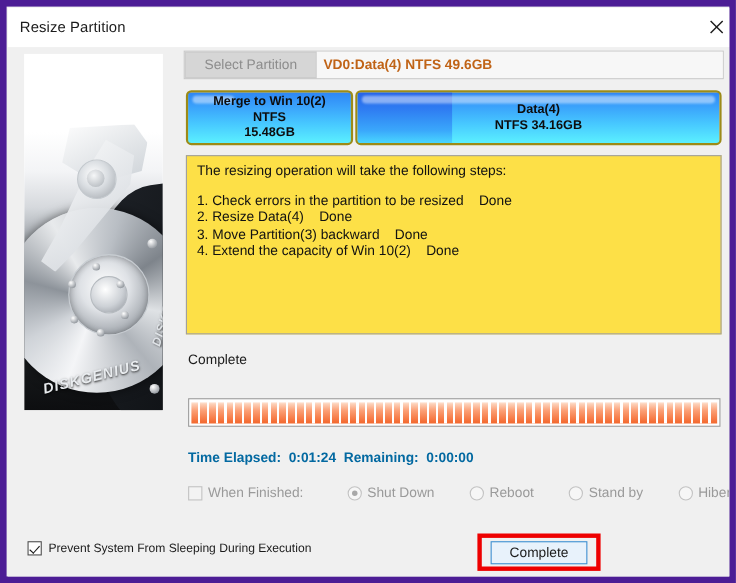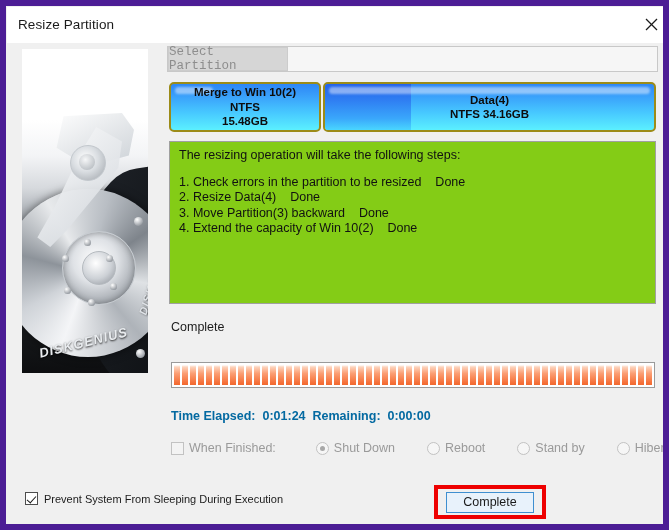--- a/index.html
+++ b/index.html
@@ -205,21 +205,20 @@
     width: 120px;
     background: #d6d6d6;
     border: 1px solid #cccccc;
     box-sizing: border-box;
     color: #8d8d8d;
     font-size: 12.5px;
     display: flex;
     align-items: center;
     justify-content: center;
     cursor: default;
-    font-family: Liberation Mono, monospace;
   }
   .partition-label {
     flex: 1;
     display: flex;
     align-items: center;
     padding-left: 6px;
     font-size: 12.5px;
     font-weight: bold;
     color: #c06316;
     background: #f7f7f7;
@@ -272,21 +271,21 @@
     line-height: 1.25;
     text-align: center;
   }
   .part-text.p2 { justify-content: center; }
 
   
   .steps-box {
     position: absolute;
     left: 2px; top: 98px;
     width: 487px; height: 163px;
-    background: #84cc16;
+    background: #fde047;
     border: 1px solid #a0a0a0;
     box-sizing: border-box;
     padding: 7px 9px;
     font-size: 12.5px;
     color: #111111;
     line-height: 1.0;
   }
   .steps-intro { margin: 0 0 14px 0; }
   .step-line { margin: 0 0 3px 0; white-space: pre; }
 
@@ -464,20 +463,21 @@
         <div class="arm-pivot2"></div>
         <div class="brandtext">DISKGENIUS</div>
         <div class="brandtext2">DISKGENIUS</div>
       </div>
     </div>
 
     <div class="right-col">
 
       <div class="header-row">
         <div class="select-partition-btn">Select Partition</div>
+        <div class="partition-label">VD0:Data(4) NTFS 49.6GB</div>
       </div>
 
       <div class="part-bar">
         <div class="part p1">
           <div class="part-gloss small"></div>
           <div class="part-text">
             <span>Merge to Win 10(2)</span>
             <span>NTFS</span>
             <span>15.48GB</span>
           </div>

